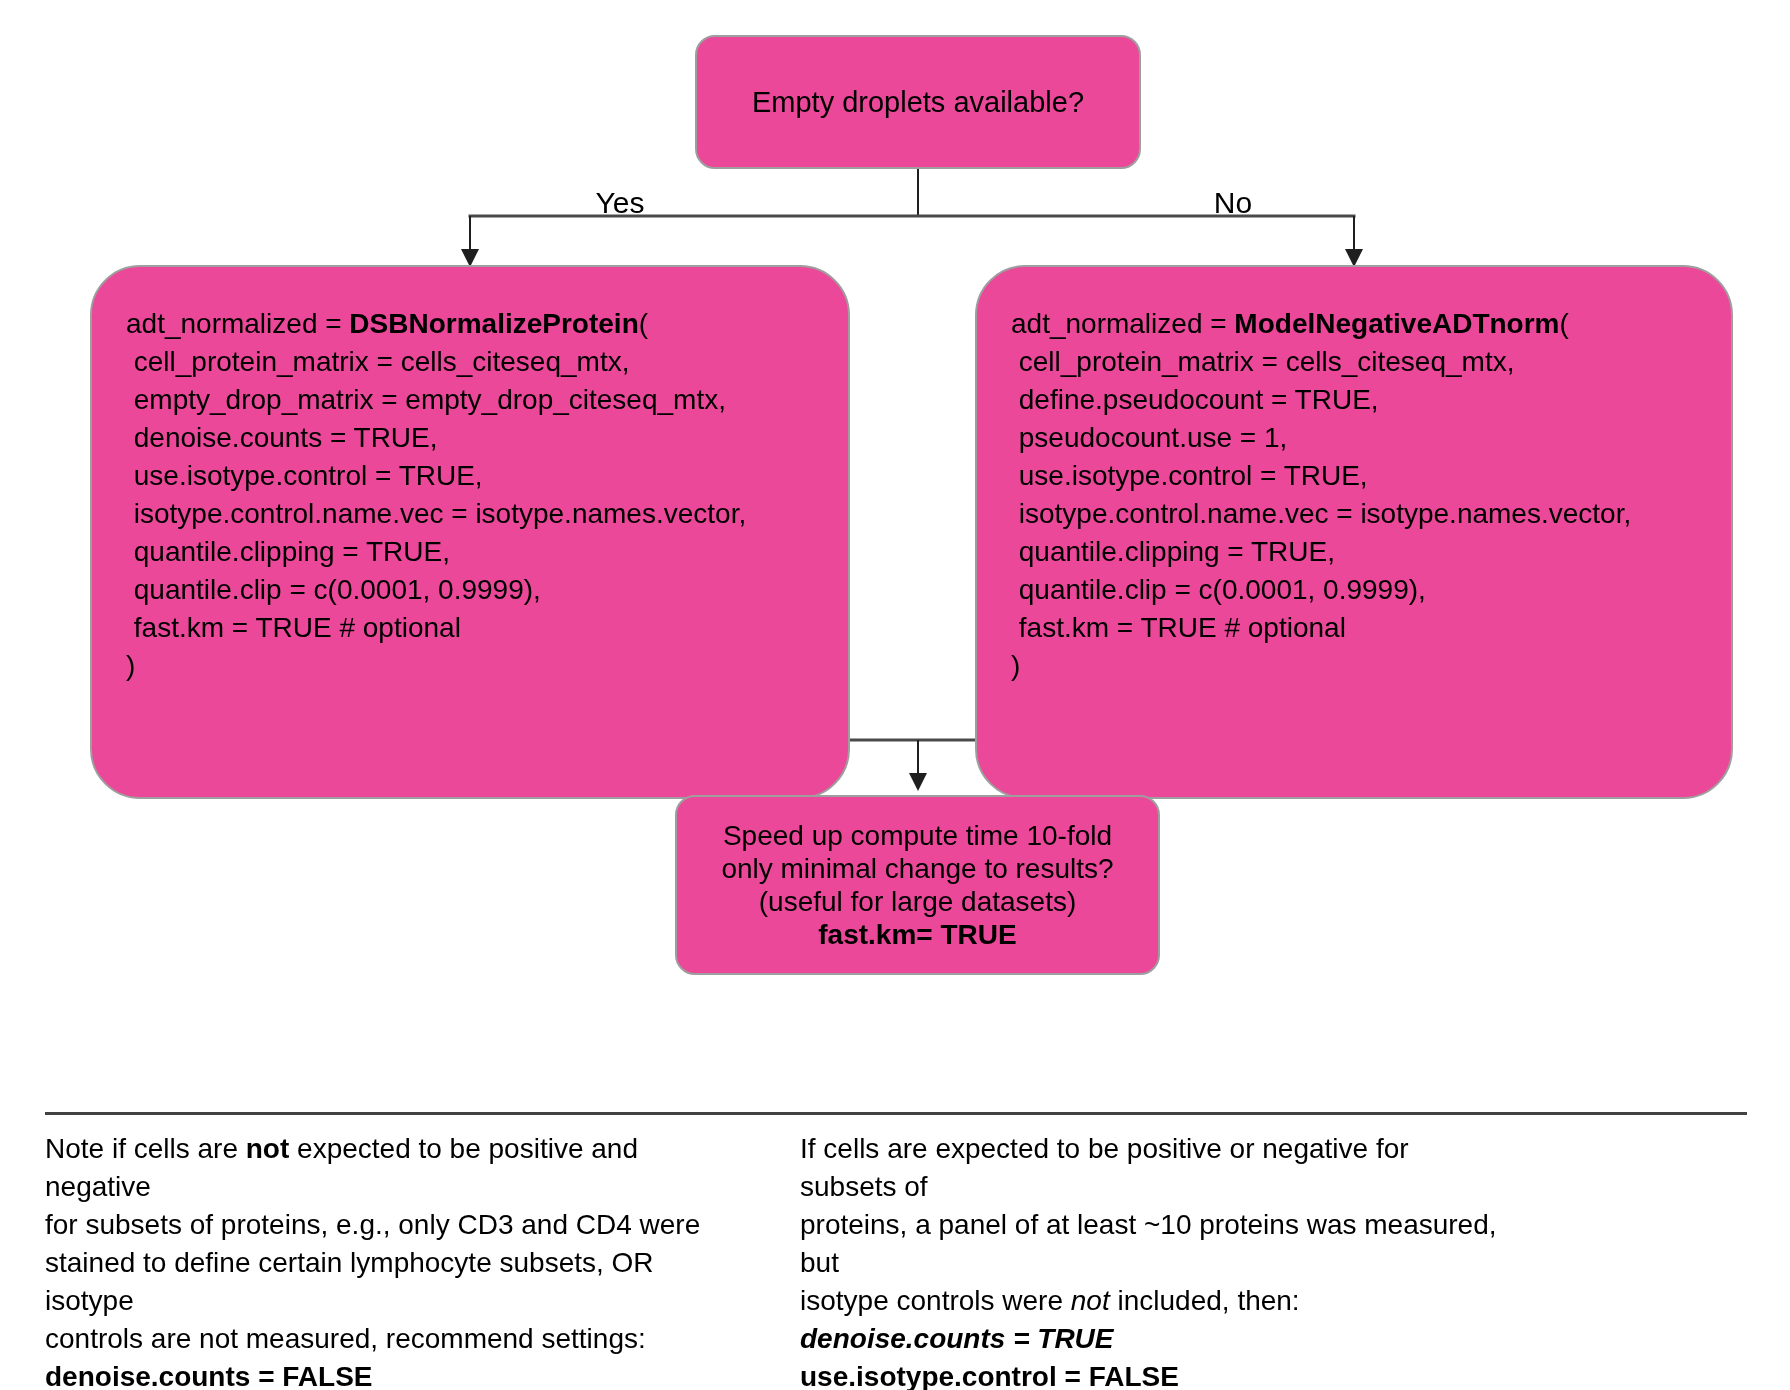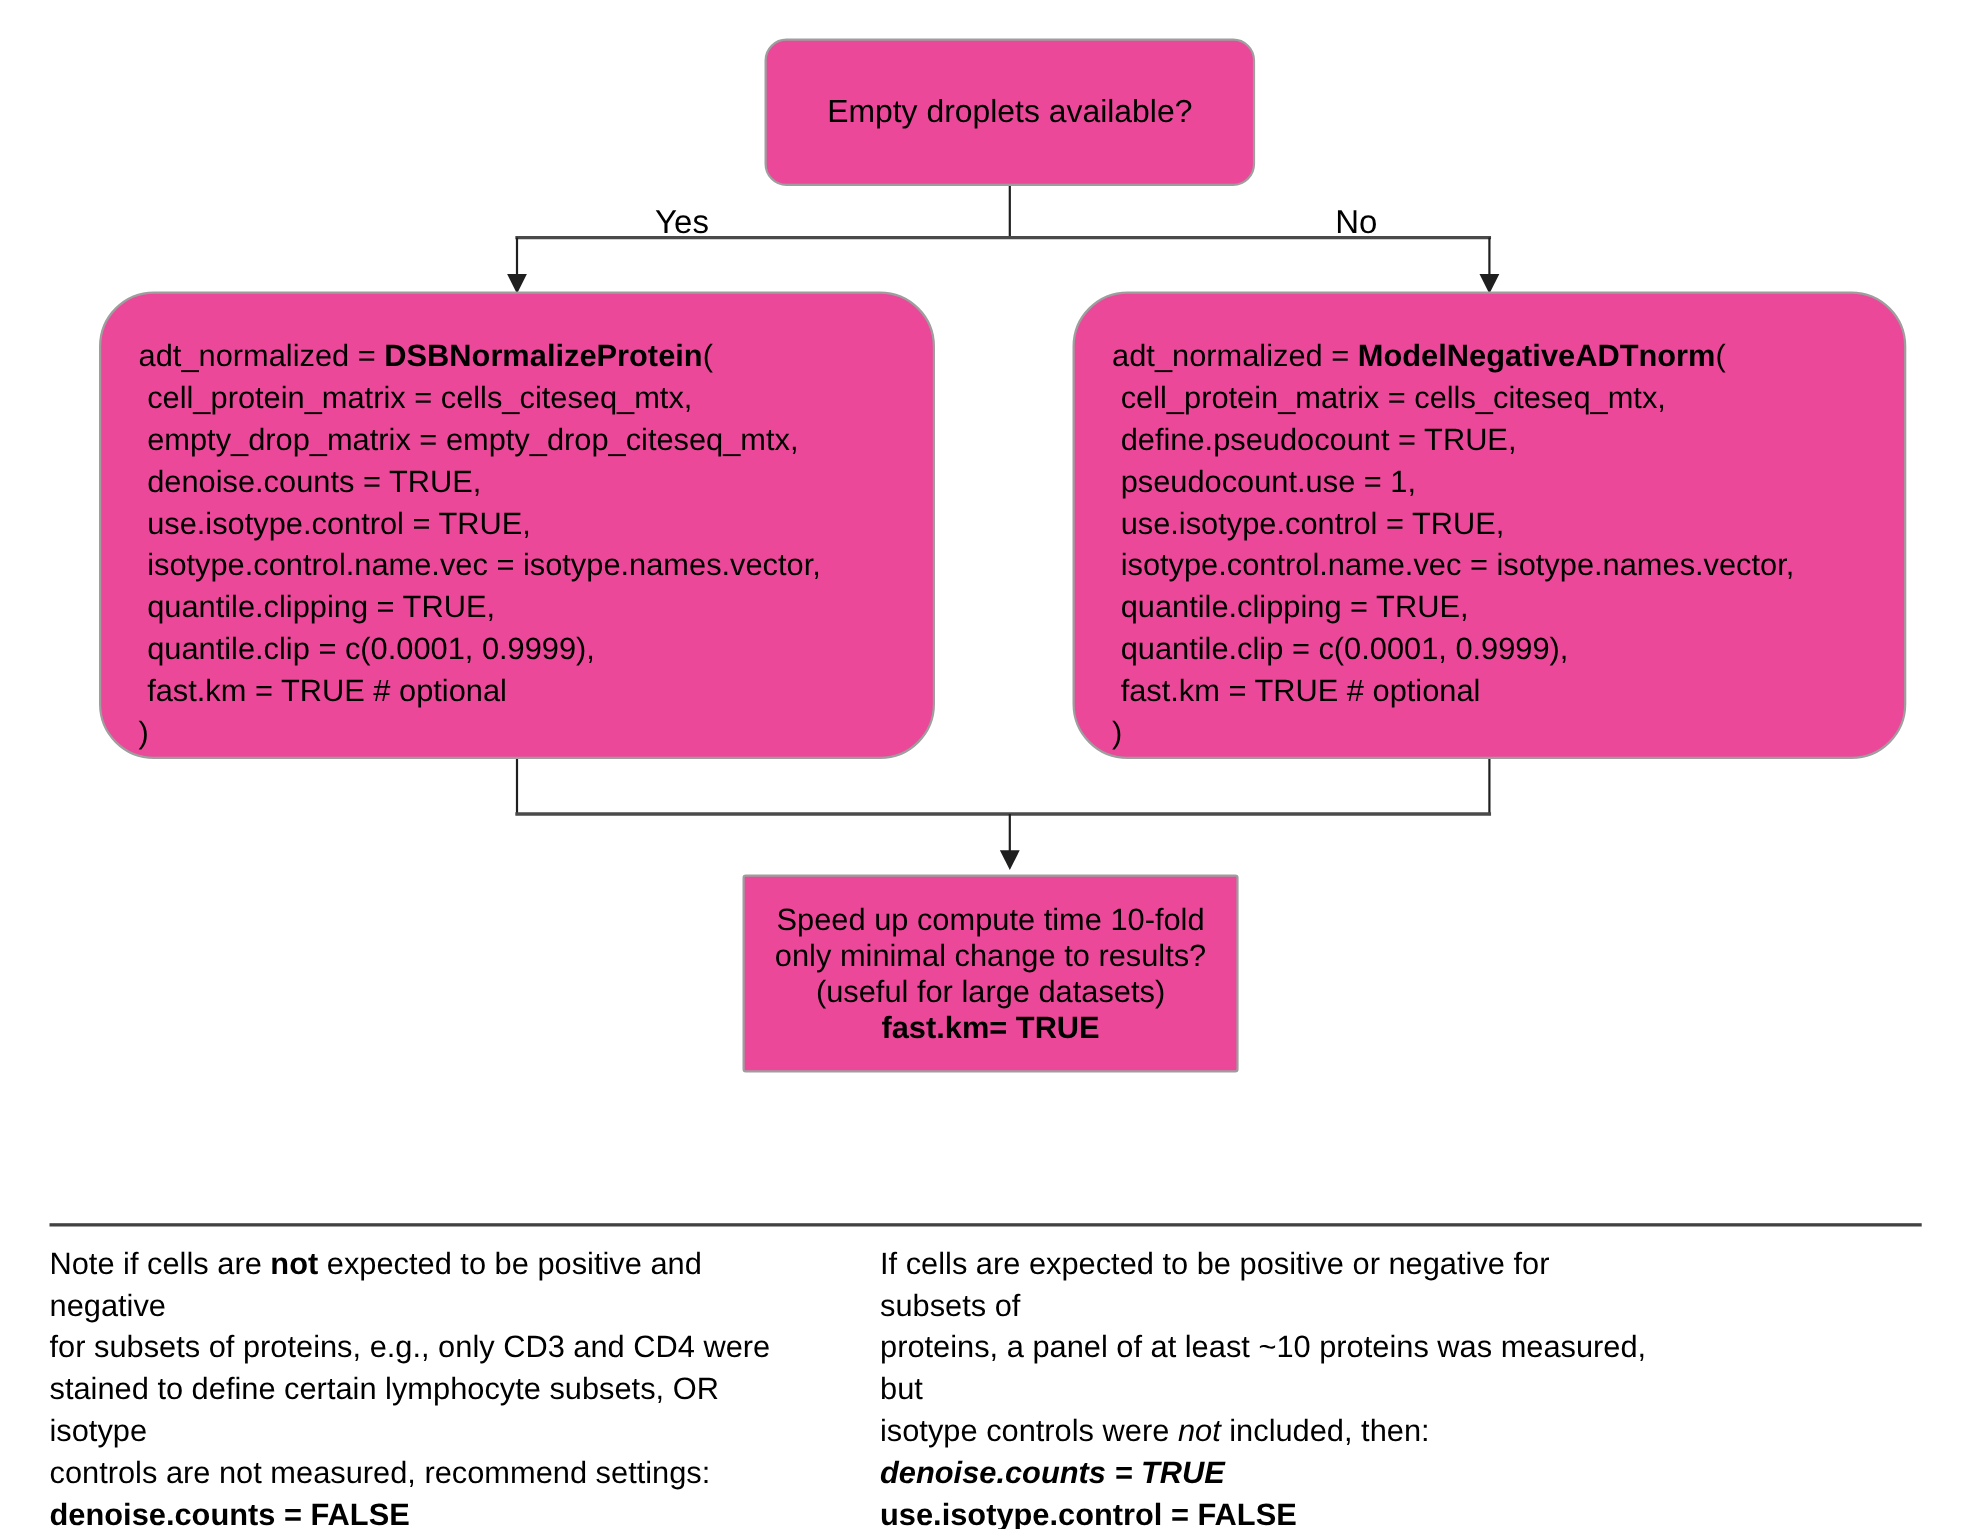--- a/index.html
+++ b/index.html
@@ -28,28 +28,28 @@
   }
   .branch-label {
     position:absolute; width:160px; text-align:center;
     font-size:30px; top:175px;margin-top:11px;
   }
   .label-yes { left:540px; }
   .label-no  { left:1153px; }
 
   .code-box {
     border-radius:50px; font-size:28px; line-height:38px;
-    padding:38px 18px 0 34px; top:265px; height:425px;
+    padding:38px 18px 0 34px; top:265px; height:534px;
   }
   .code-box .tline { white-space:pre; }
   .code-left  { left:90px;  width:760px; }
   .code-right { left:975px; width:758px; }
 
   .bottom-box {
-    left:675px; top:795px; width:451px; height:180px; border-radius:3px;
+    left:675px; top:795px; width:485px; height:180px; border-radius:20px;
     display:flex; flex-direction:column; justify-content:center; align-items:center;
     text-align:left; font-size:28px; line-height:33px;
   }
 
   .rule {
     position:absolute; left:45px; top:1112px; width:1702px; height:3px;
     background:var(--rule, #424242);
   }
 
   .footnote { position:absolute; top:1130px; font-size:28px; line-height:38px; }

